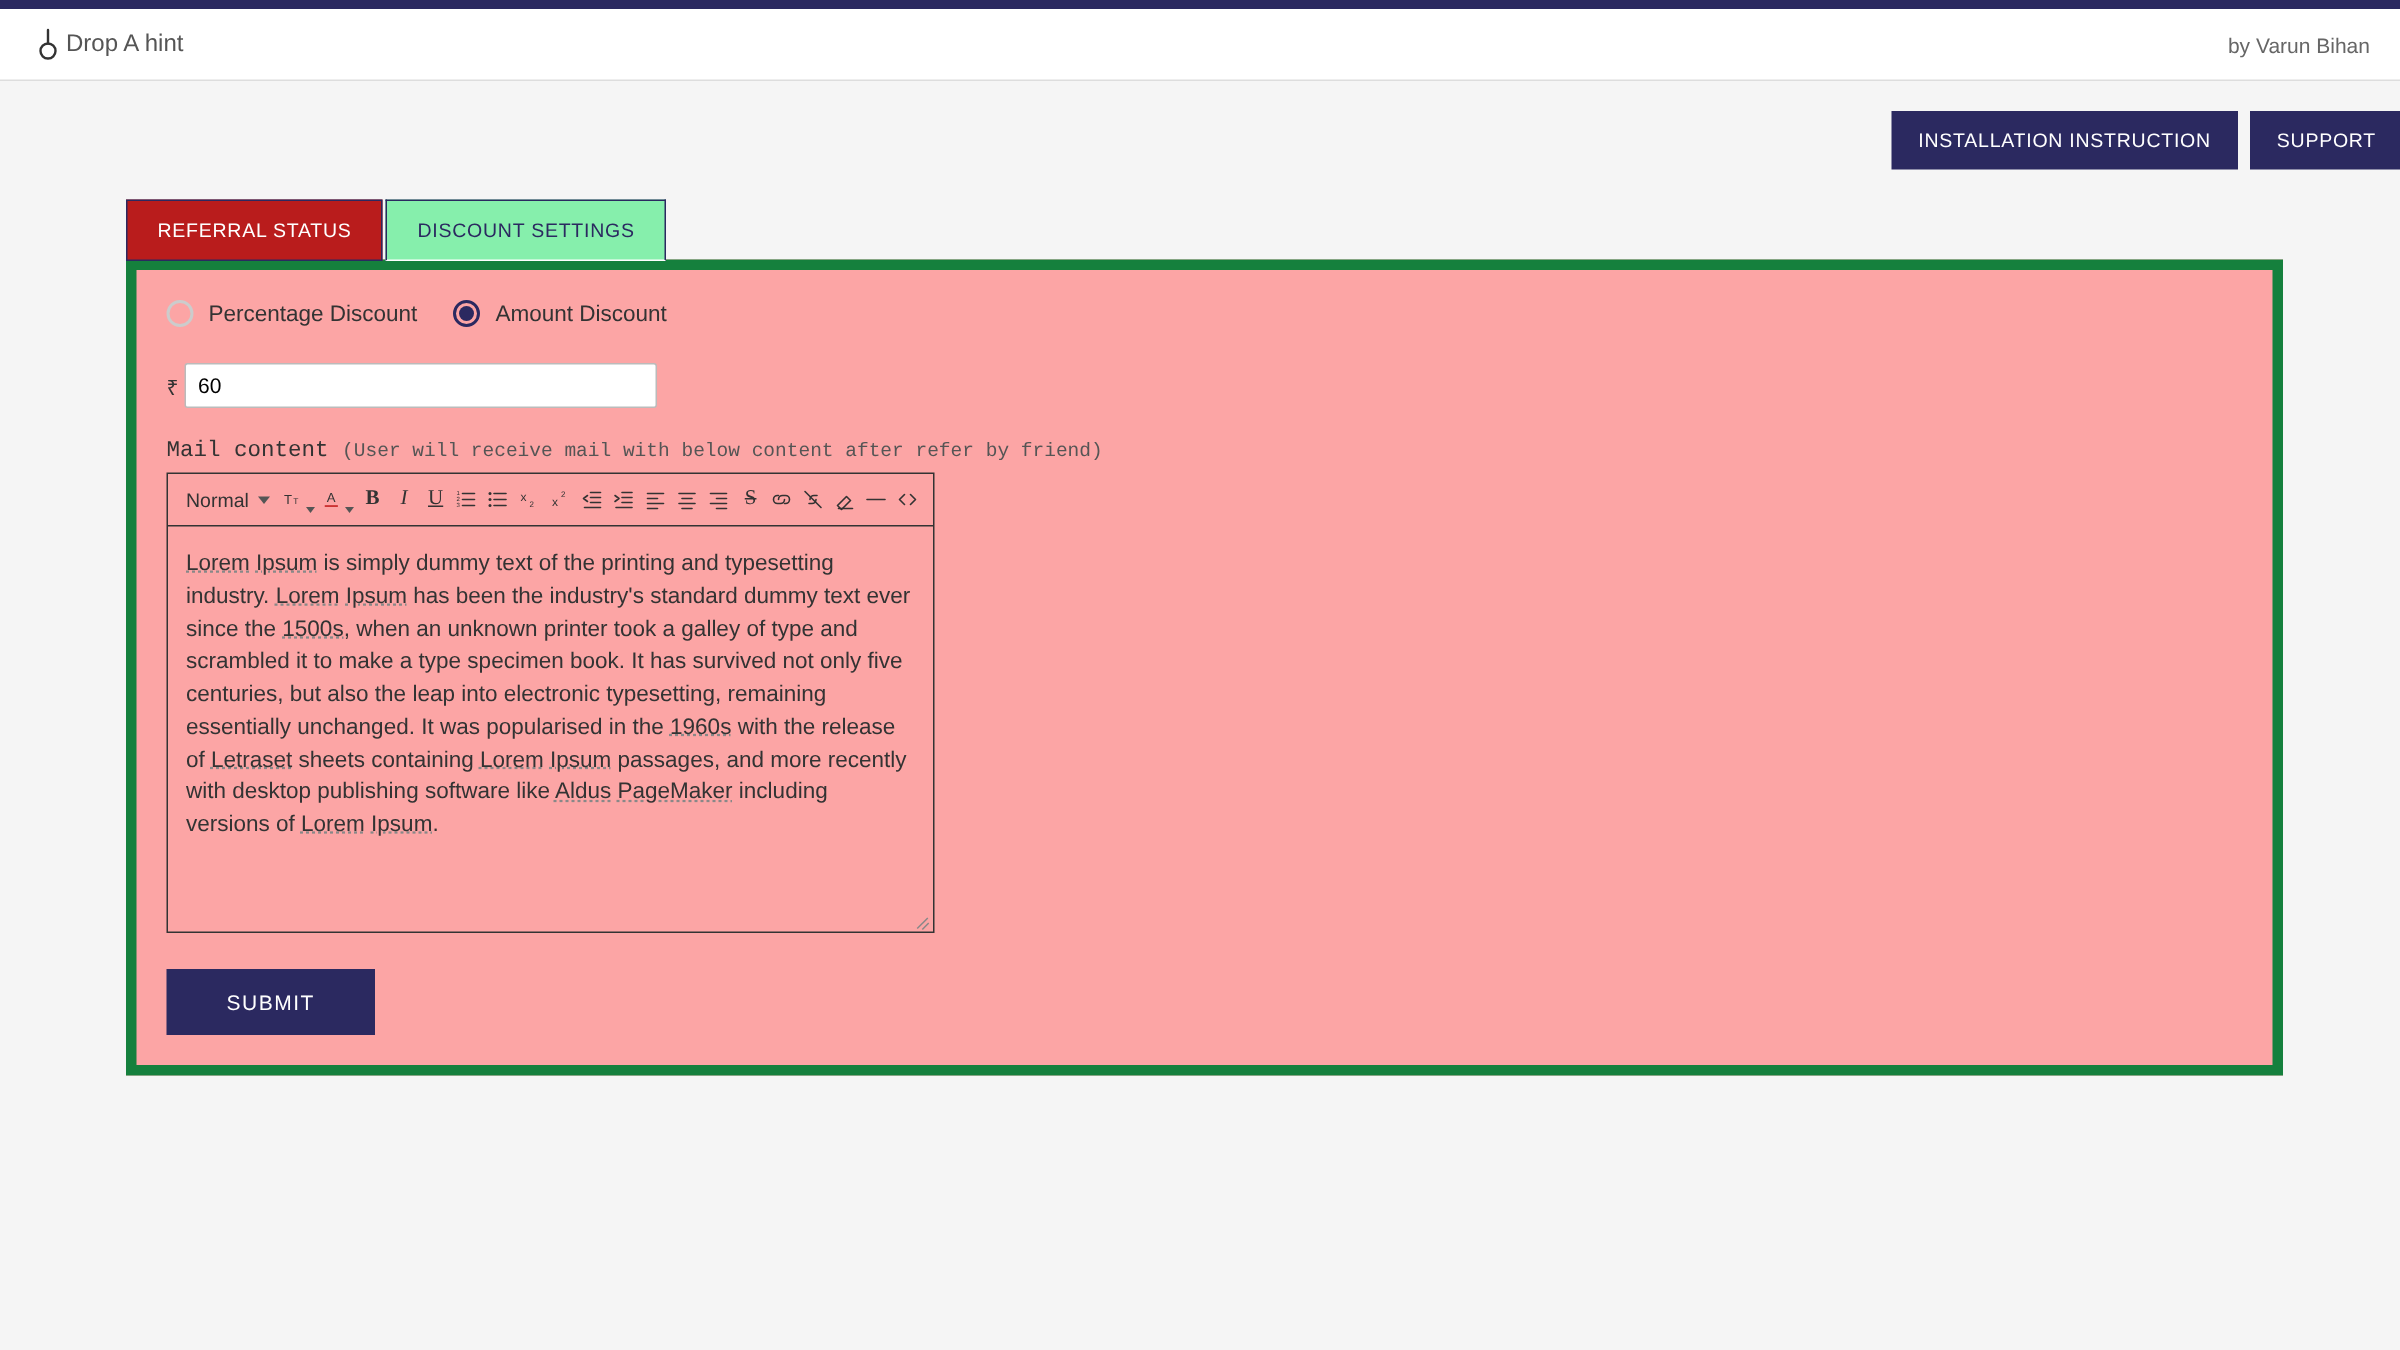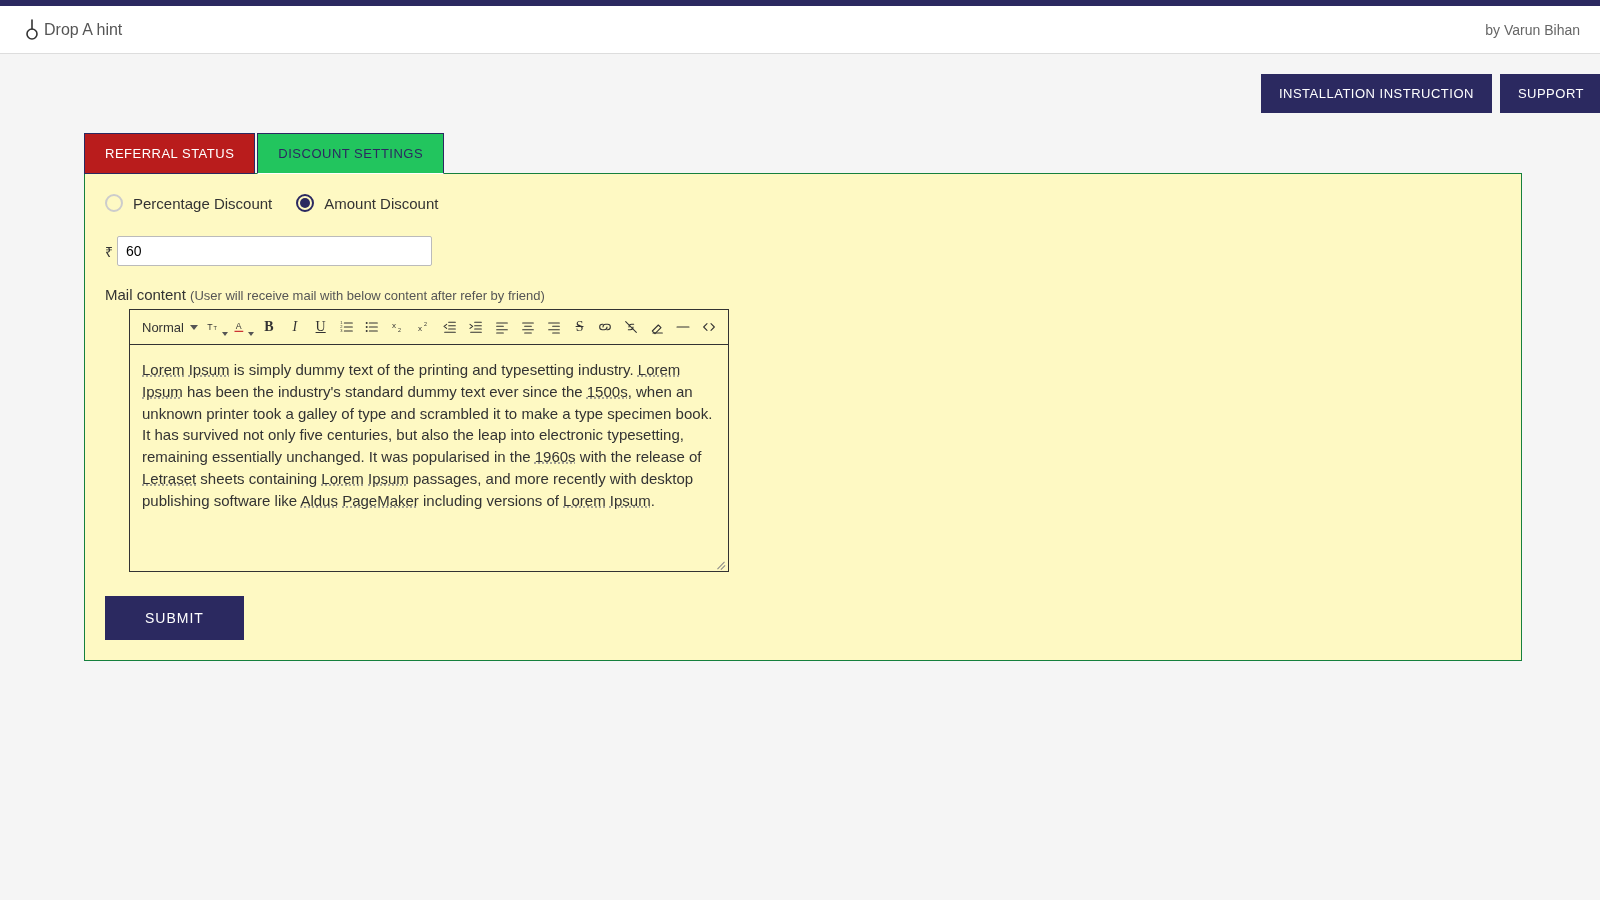--- a/index.html
+++ b/index.html
@@ -25,27 +25,27 @@
     font-size:13px; letter-spacing:0.5px; cursor:pointer;
   }
   .btn-dark:last-child { margin-right:-2px; }
 
   .tabs { display:flex; margin-left:78px; }
   .tab {
     padding:12px 20px; font-size:13px; letter-spacing:0.5px; cursor:pointer;
     border:1px solid #2b2960;
   }
   .tab.inactive { background:#b91c1c; color:#fff; }
-  .tab.active { background:#22c55e; color:#2b2960; border-bottom:1px solid #fff; position:relative; z-index:2; }
+  .tab.active { background:#86efac; color:#2b2960; border-bottom:1px solid #fff; position:relative; z-index:2; }
   .tab + .tab { margin-left:2px; }
 
   .panel {
     margin:0 78px 0 78px;
-    border:1px solid #15803d;
-    background:#fef9c3;
+    border:7px solid #15803d;
+    background:#fca5a5;
     margin-top:-1px;
     padding:20px;
   }
 
   .radios { display:flex; gap:24px; align-items:center; margin-bottom:24px; }
   .radio-item { display:flex; align-items:center; gap:10px; cursor:pointer; }
   .radio-outer {
     width:18px; height:18px; border-radius:50%; border:2px solid #ccc;
     display:flex; align-items:center; justify-content:center;
   }
@@ -54,25 +54,25 @@
   .radio-item.selected .radio-inner { background:#2b2960; }
   .radio-label { font-size:15px; color:#333; }
 
   .amount-row { display:flex; align-items:center; gap:4px; margin-bottom:20px; }
   .curr { font-size:14px; color:#333; }
   .amount-input {
     width:315px; padding:6px 8px; font-size:14px;
     border:1px solid #bbb; border-radius:2px;
   }
 
-  .mail-label { font-size:15px; margin-bottom:0; }
+  .mail-label { font-size:15px; margin-bottom:0;font-family:Liberation Mono, monospace; }
   .mail-sub { font-size:13px; color:#555; }
 
   .editor {
-    border:1px solid #333; margin-top:6px; width:600px;margin-left:24px;
+    border:1px solid #333; margin-top:6px; width:512px;
   }
   .toolbar {
     display:flex; align-items:center; gap:4px; padding:6px 8px;
     border-bottom:1px solid #333; flex-wrap:nowrap;
   }
   .tool-drop {
     display:flex; align-items:center; gap:6px; font-size:13px; padding:2px 4px; cursor:pointer;
   }
   .caret {
     width:0; height:0; border-left:4px solid transparent; border-right:4px solid transparent;

